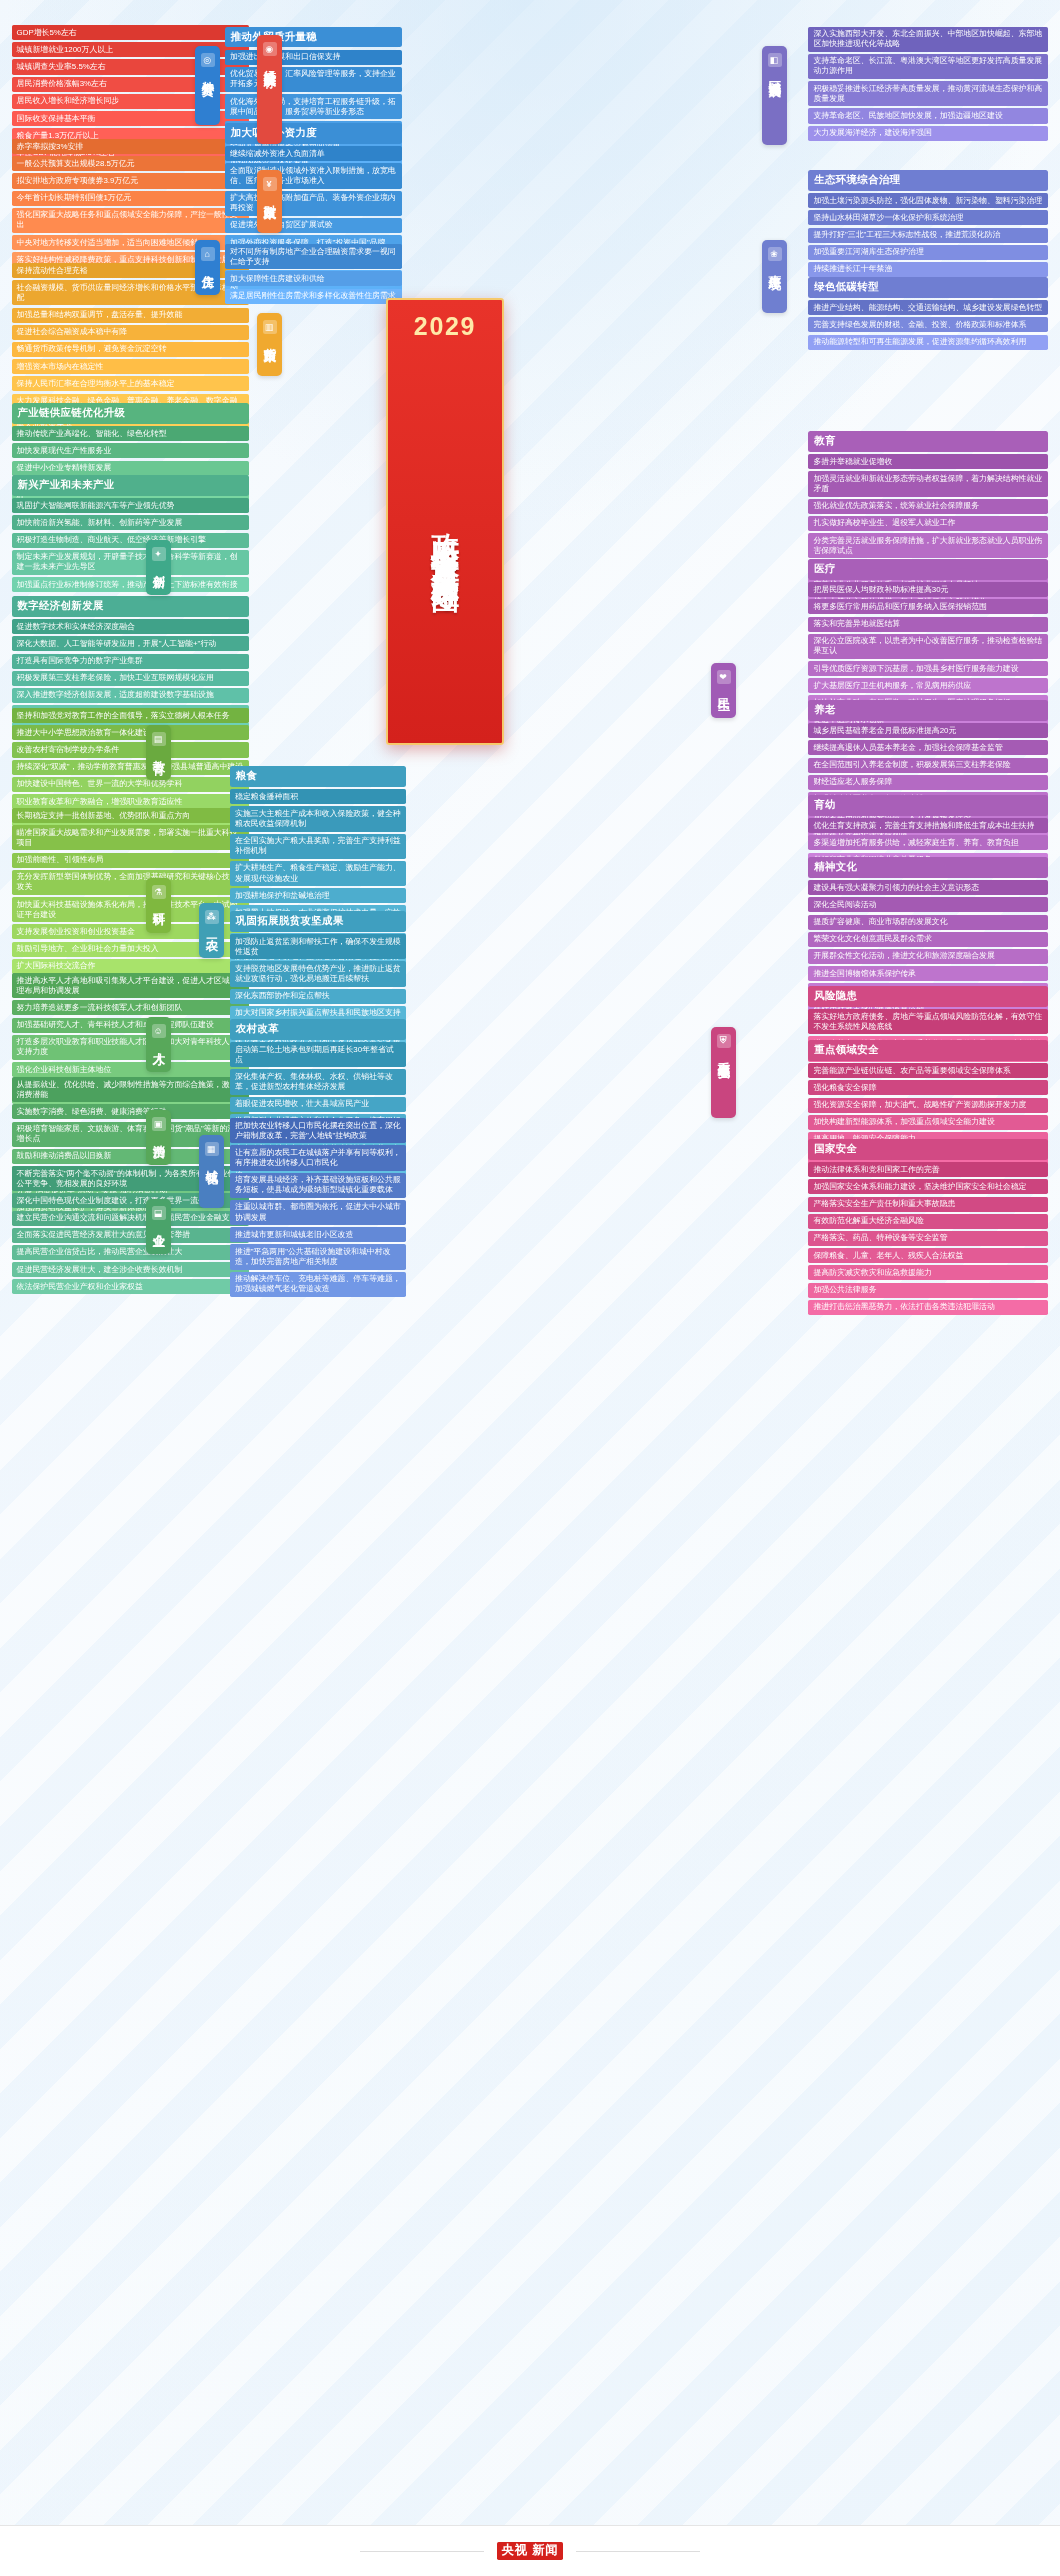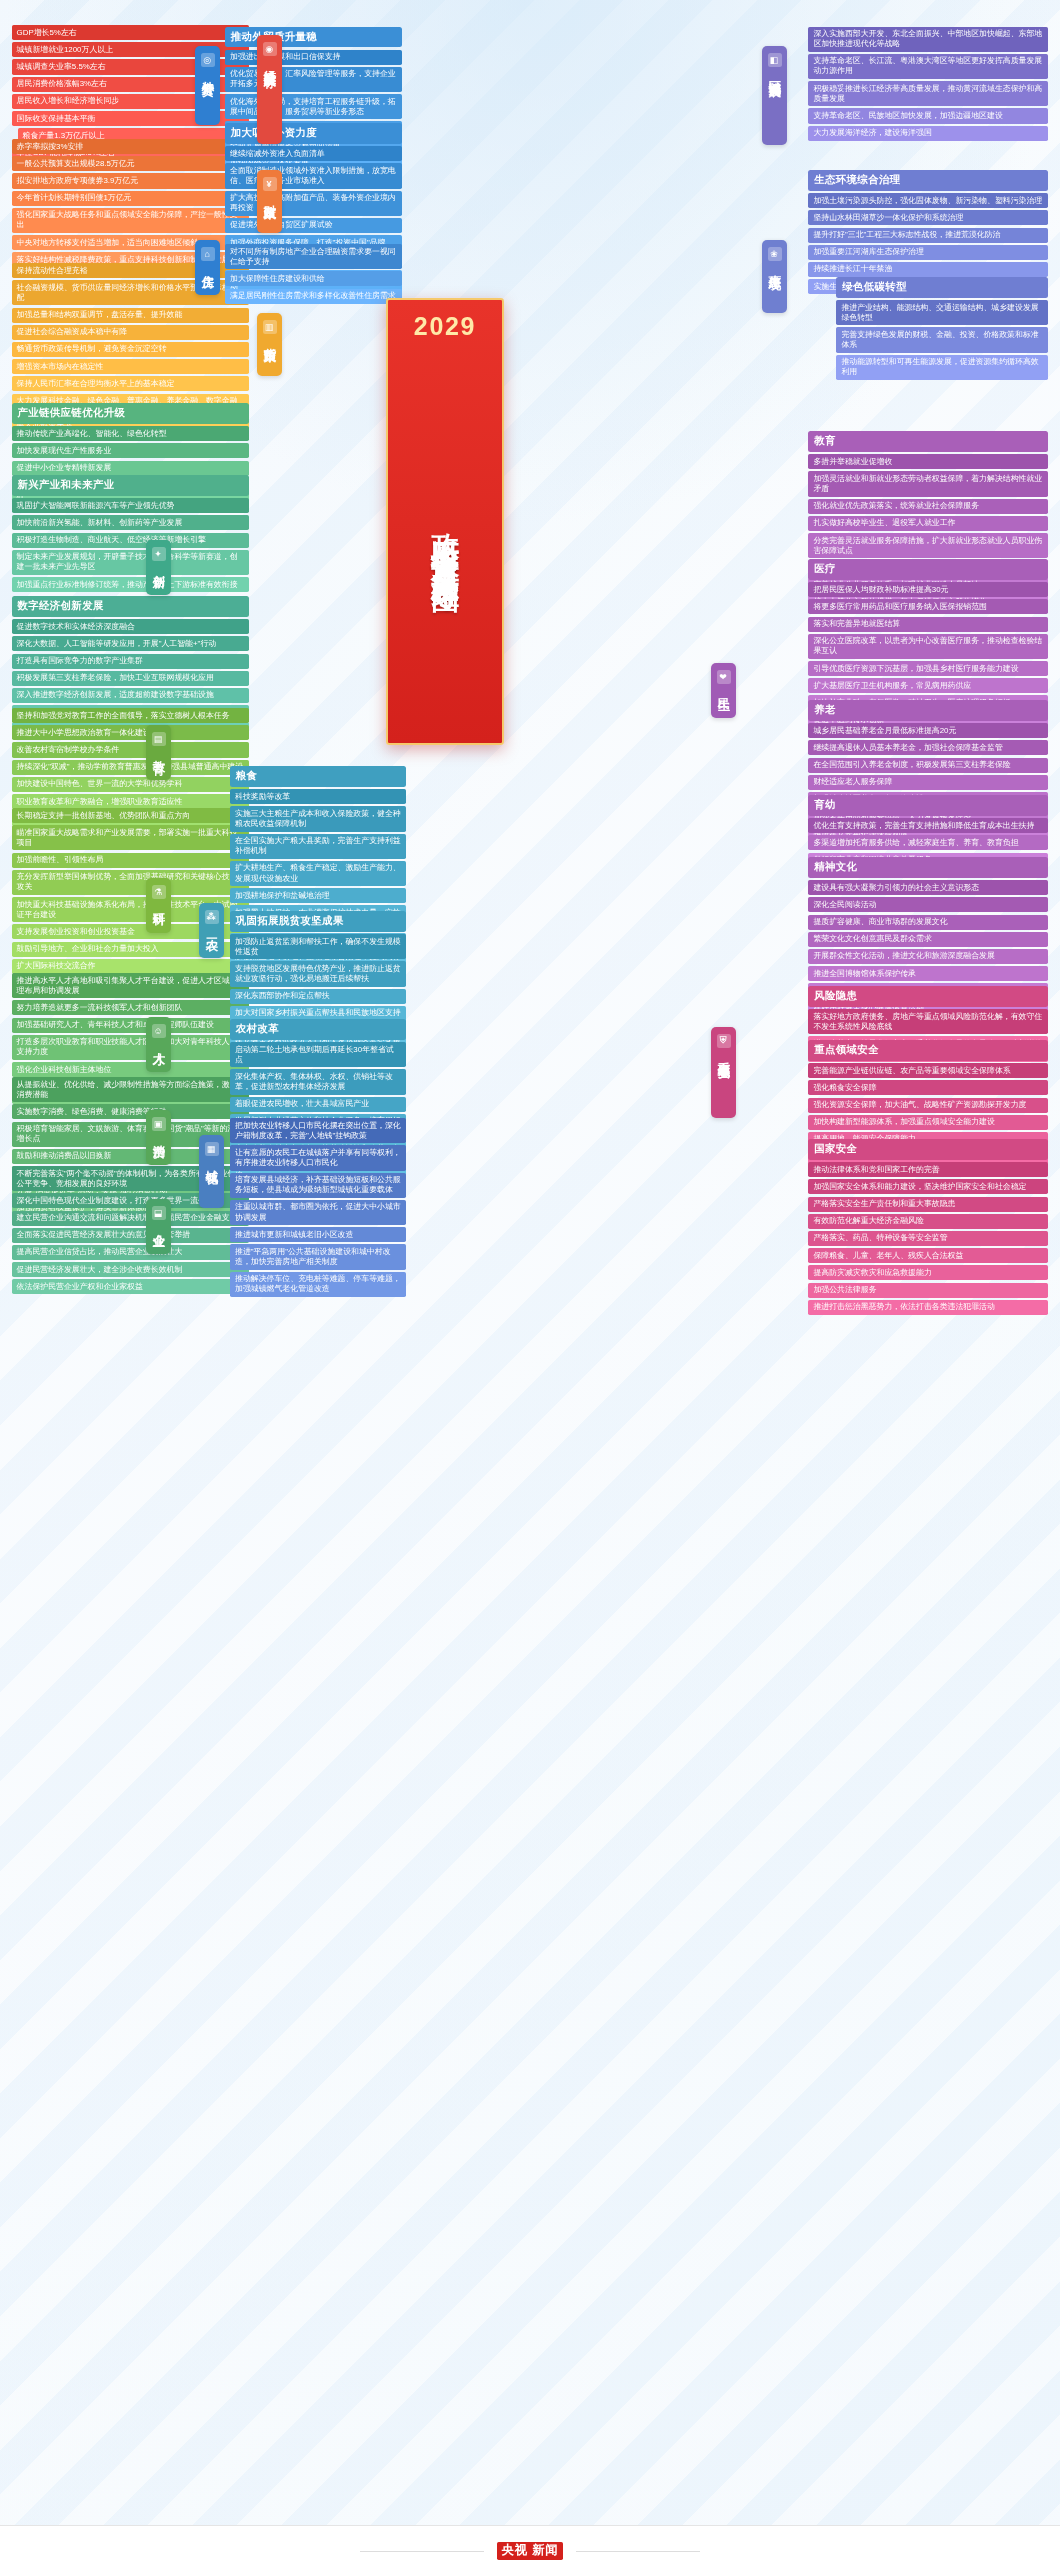--- a/index.html
+++ b/index.html
@@ -128,21 +128,21 @@
     <div class="vtitle">政府工作报告重点任务思维导图</div>
   </div>
 
   <div class="group" style="left:11.6px; top:25px; width:237px;">
       <div class="item" style="background: rgb(220, 57, 48);">GDP增长5%左右</div>
       <div class="item" style="background: rgb(227, 64, 55);">城镇新增就业1200万人以上</div>
       <div class="item" style="background: rgb(233, 70, 61);">城镇调查失业率5.5%左右</div>
       <div class="item" style="background: rgb(240, 77, 68);">居民消费价格涨幅3%左右</div>
       <div class="item" style="background: rgb(246, 83, 74);">居民收入增长和经济增长同步</div>
       <div class="item" style="background: rgb(253, 90, 81);">国际收支保持基本平衡</div>
-      <div class="item" style="background: rgb(255, 96, 87); margin-left: 6px;">粮食产量1.3万亿斤以上</div>
+      <div class="item" style="background: rgb(255, 96, 87);">粮食产量1.3万亿斤以上</div>
       <div class="item" style="background: rgb(255, 103, 94);">单位GDP能耗降低2.5%左右</div>
     </div>
   <div class="group" style="left:11.6px; top:139px; width:237px;">
       <div class="item" style="background: rgb(228, 108, 48);">赤字率拟按3%安排</div>
       <div class="item" style="background: rgb(236, 116, 56);">一般公共预算支出规模28.5万亿元</div>
       <div class="item" style="background: rgb(243, 123, 63);">拟安排地方政府专项债券3.9万亿元</div>
       <div class="item" style="background: rgb(251, 131, 71);">今年首计划长期特别国债1万亿元</div>
       <div class="item" style="background: rgb(255, 139, 79);">强化国家重大战略任务和重点领域安全能力保障，严控一般性支出</div>
       <div class="item" style="background: rgb(255, 146, 86);">中央对地方转移支付适当增加，适当向困难地区倾斜</div>
       <div class="item" style="background: rgb(255, 154, 94);">落实好结构性减税降费政策，重点支持科技创新和制造业发展</div>
@@ -250,21 +250,21 @@
       <div class="item" style="background: rgb(93, 177, 248);">提升内资投规则、海南自由贸易港等要素自由流动</div>
     </div>
   <div class="group" style="left:225px; top:244px; width:177px;">
       <div class="item" style="background: rgb(62, 135, 208);">对不同所有制房地产企业合理融资需求要一视同仁给予支持</div>
       <div class="item" style="background: rgb(85, 158, 231);">加大保障性住房建设和供给</div>
       <div class="item" style="background: rgb(108, 181, 254);">满足居民刚性住房需求和多样化改善性住房需求</div>
     </div>
 
   <div class="group" style="left:230px; top:766px; width:176px;">
       <div class="gtitle" style="background: rgb(63, 159, 192);">粮食</div>
-      <div class="item" style="background: rgb(51, 147, 180);">科技奖励等改革</div>
+      <div class="item" style="background: rgb(51, 147, 180);">稳定粮食播种面积</div>
       <div class="item" style="background: rgb(58, 154, 187);">实施三大主粮生产成本和收入保险政策，健全种粮农民收益保障机制</div>
       <div class="item" style="background: rgb(64, 160, 193);">在全国实施大产粮大县奖励，完善生产支持利益补偿机制</div>
       <div class="item" style="background: rgb(71, 167, 200);">扩大耕地生产、粮食生产稳定、激励生产能力、发展现代设施农业</div>
       <div class="item" style="background: rgb(77, 173, 206);">加强耕地保护和盐碱地治理</div>
       <div class="item" style="background: rgb(84, 180, 213);">加强黑土地保护、农业灌溉保护技术力量，实施农机装备补短板行动</div>
       <div class="item" style="background: rgb(90, 186, 219);">严守耕地红线，完善耕地占补平衡制度</div>
       <div class="item" style="background: rgb(97, 193, 226);">加强黑土地等耕地和盐碱地综合治理，提高高标准农田建设投资补助水平</div>
     </div>
   <div class="group" style="left:230px; top:911px; width:176px;">
       <div class="gtitle" style="background: rgb(63, 159, 192);">巩固拓展脱贫攻坚成果</div>
@@ -302,21 +302,21 @@
     </div>
   <div class="group" style="right:11.6px; top:170px; width:240px;">
       <div class="gtitle" style="background: rgb(111, 126, 210);">生态环境综合治理</div>
       <div class="item" style="background: rgb(99, 114, 198);">加强土壤污染源头防控，强化固体废物、新污染物、塑料污染治理</div>
       <div class="item" style="background: rgb(108, 123, 207);">坚持山水林田湖草沙一体化保护和系统治理</div>
       <div class="item" style="background: rgb(117, 132, 216);">提升打好"三北"工程三大标志性战役，推进荒漠化防治</div>
       <div class="item" style="background: rgb(127, 142, 226);">加强重要江河湖库生态保护治理</div>
       <div class="item" style="background: rgb(136, 151, 235);">持续推进长江十年禁渔</div>
       <div class="item" style="background: rgb(145, 160, 244);">实施生物多样性保护重大工程</div>
     </div>
-  <div class="group" style="right:11.6px; top:277px; width:212px;">
+  <div class="group" style="right:11.6px; top:277px; width:240px;">
       <div class="gtitle" style="background: rgb(111, 126, 210);">绿色低碳转型</div>
       <div class="item" style="background: rgb(99, 114, 198);">推进产业结构、能源结构、交通运输结构、城乡建设发展绿色转型</div>
       <div class="item" style="background: rgb(122, 137, 221);">完善支持绿色发展的财税、金融、投资、价格政策和标准体系</div>
       <div class="item" style="background: rgb(145, 160, 244);">推动能源转型和可再生能源发展，促进资源集约循环高效利用</div>
     </div>
   <div class="group" style="right:11.6px; top:431px; width:240px;">
       <div class="gtitle" style="background: rgb(169, 95, 184);">教育</div>
       <div class="item" style="background: rgb(157, 83, 172);">多措并举稳就业促增收</div>
       <div class="item" style="background: rgb(164, 90, 179);">加强灵活就业和新就业形态劳动者权益保障，着力解决结构性就业矛盾</div>
       <div class="item" style="background: rgb(170, 96, 185);">强化就业优先政策落实，统筹就业社会保障服务</div>

